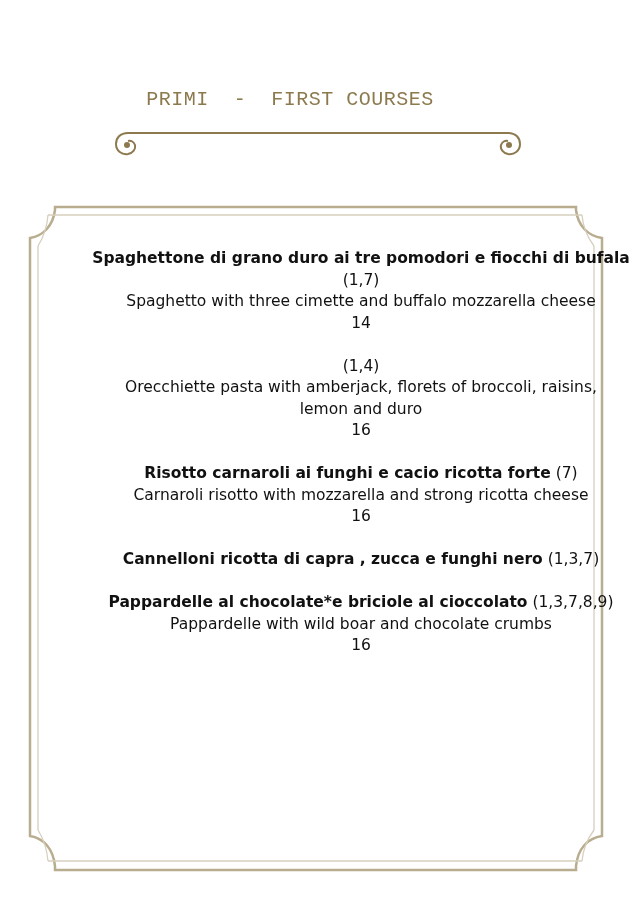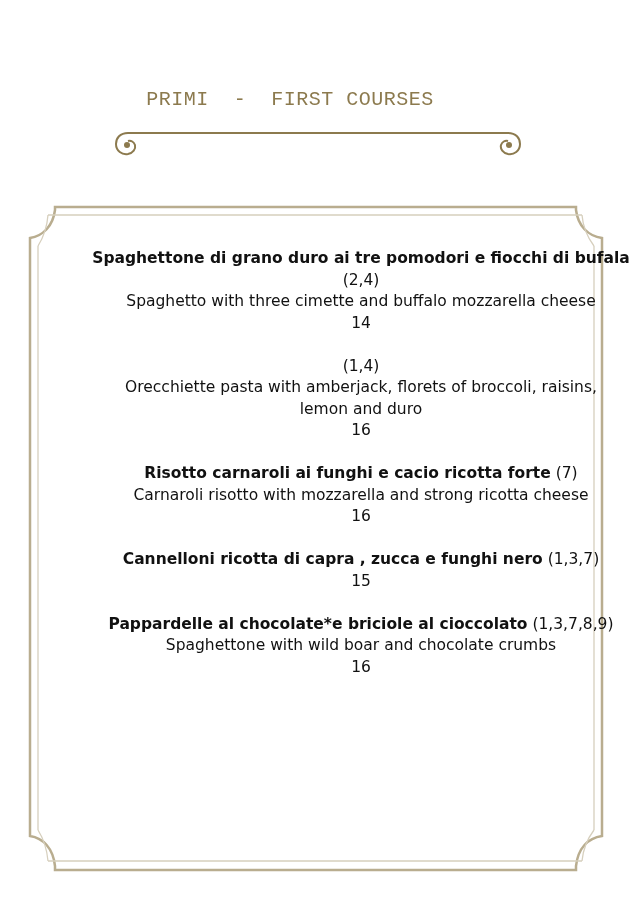--- a/index.html
+++ b/index.html
@@ -88,21 +88,21 @@
 
   <path d="M48 215 C47 228 43 238 38 246" stroke="#d6cfbd" stroke-width="1.3" fill="none"></path>
   <path d="M582 215 C583 228 588 238 594 246" stroke="#d6cfbd" stroke-width="1.3" fill="none"></path>
   <path d="M38 830 C43 838 47 850 48 861" stroke="#d6cfbd" stroke-width="1.3" fill="none"></path>
   <path d="M594 830 C588 838 583 850 582 861" stroke="#d6cfbd" stroke-width="1.3" fill="none"></path>
 </svg>
 
 <div class="menu">
   <div class="dish">
     <span class="name">Spaghettone di grano duro ai tre pomodori e fiocchi di bufala</span>
-    <span class="allergen-line">(2,4)</span>
+    <span class="allergen-line">(1,7)</span>
     <span class="desc">Spaghetto with three cimette and buffalo mozzarella cheese</span>
     <span class="price">14</span>
   </div>
   <div class="dish">
     <span class="allergen-line">(1,4)</span>
     <span class="desc" style="padding: 0 20px;">Orecchiette pasta with amberjack, florets of broccoli, raisins, lemon and duro</span>
     <span class="price">16</span>
   </div>
   <div class="dish">
     <div>
@@ -110,23 +110,22 @@
       <span class="allergens">(7)</span>
     </div>
     <span class="desc">Carnaroli risotto with mozzarella and strong ricotta cheese</span>
     <span class="price">16</span>
   </div>
   <div class="dish">
     <div>
       <span class="name">Cannelloni ricotta di capra , zucca e funghi nero</span>
       <span class="allergens">(1,3,7)</span>
     </div>
-    <span class="price">15</span>
   </div>
   <div class="dish">
     <div>
       <span class="name">Pappardelle al chocolate*e briciole al cioccolato</span>
       <span class="allergens">(1,3,7,8,9)</span>
     </div>
-    <span class="desc">Spaghettone with wild boar and chocolate crumbs</span>
+    <span class="desc">Pappardelle with wild boar and chocolate crumbs</span>
     <span class="price">16</span>
   </div>
 </div>
 
 </body></html>

